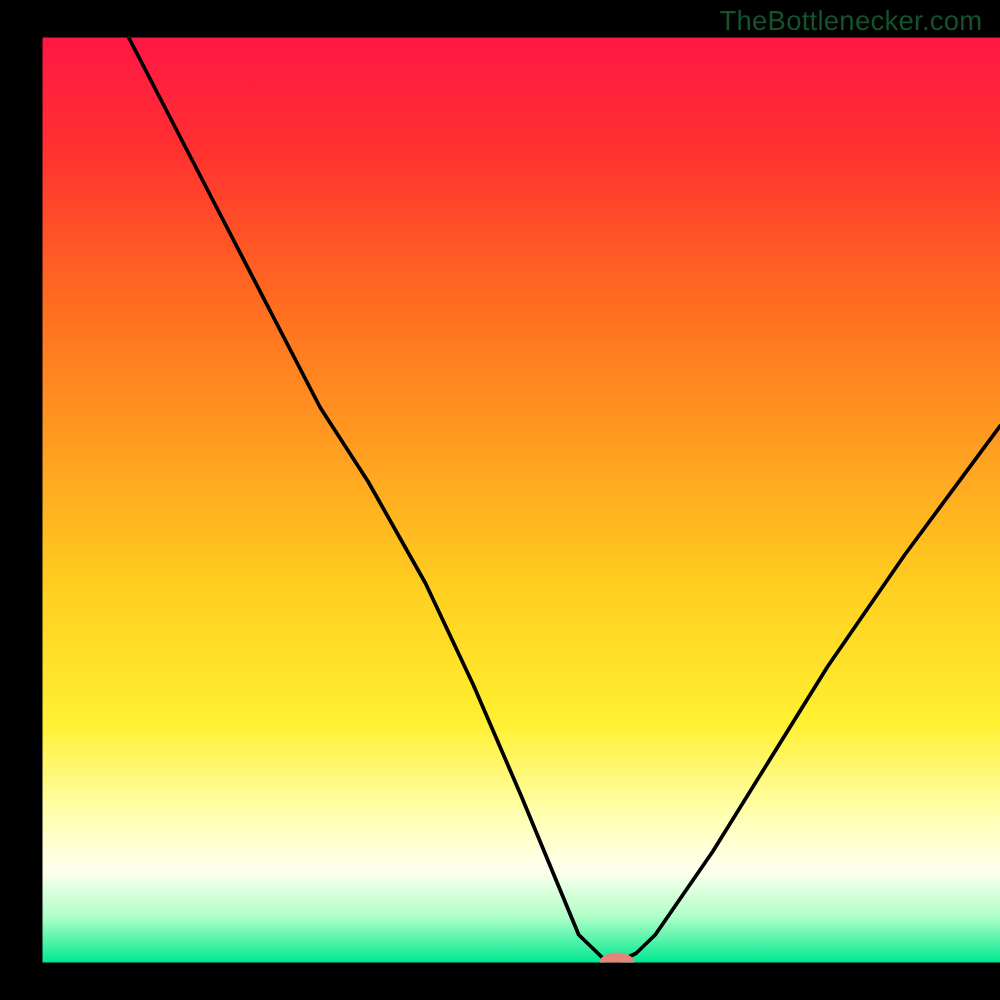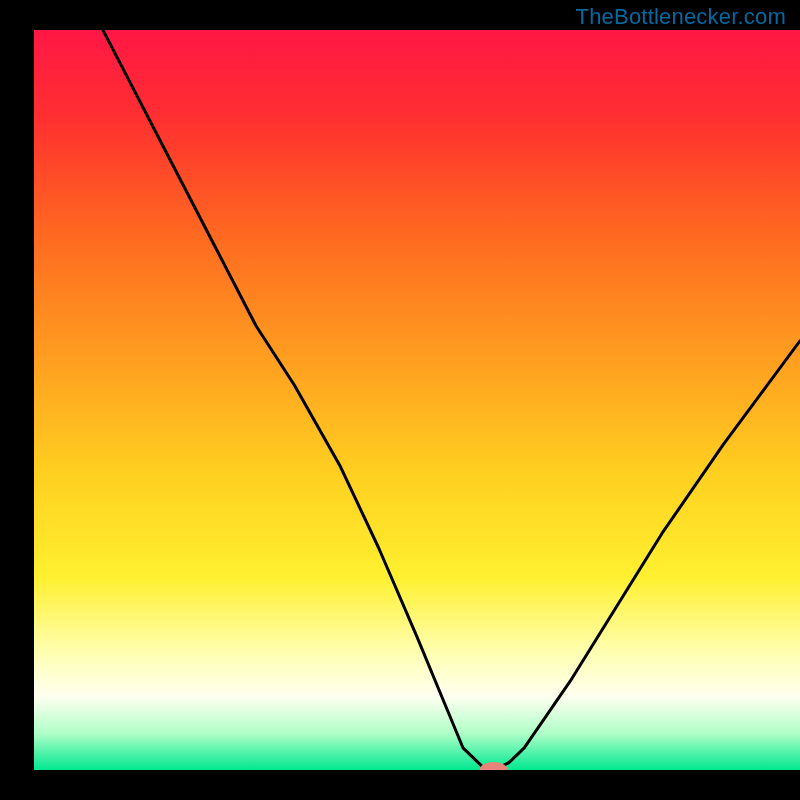--- a/index.html
+++ b/index.html
@@ -11,21 +11,21 @@
   .container {
     width: 800px;
     height: 800px;
     position: relative;
   }
   .watermark {
     position: absolute;
     top: 4px;
     right: 14px;
     font-size: 22px;
-    color: #0369a1;
+    color: #14532d;
     font-weight: 500;
     letter-spacing: 0.2px;
   }
   svg {
     display: block;
   }
 </style>
 </head>
 <body>
 

